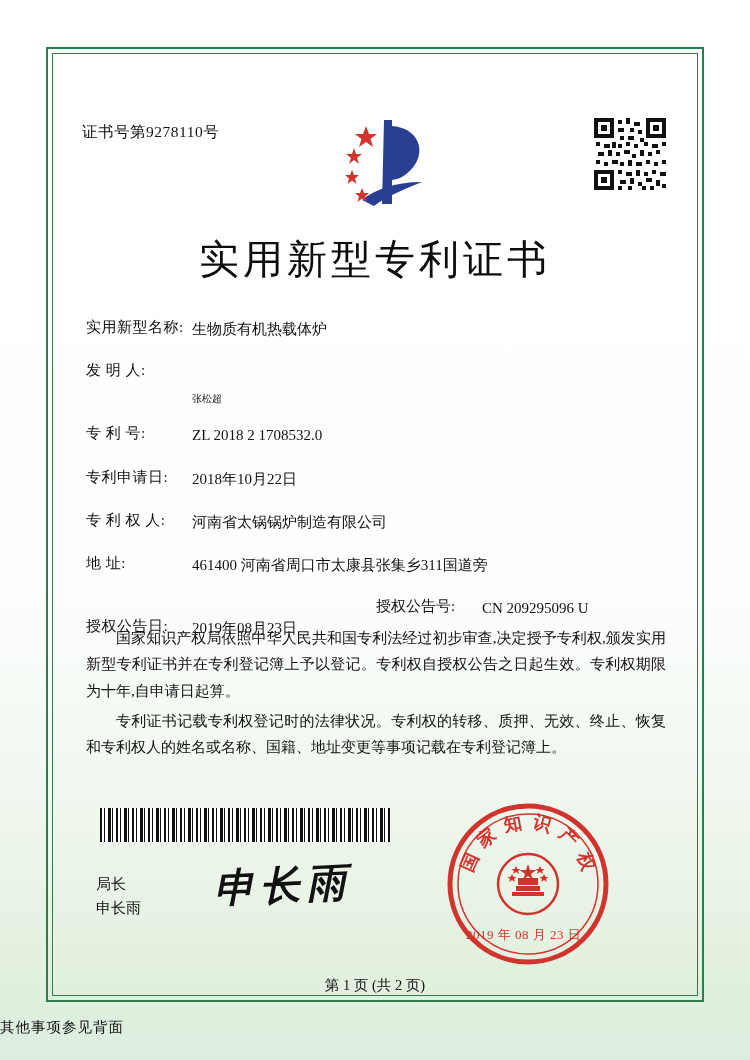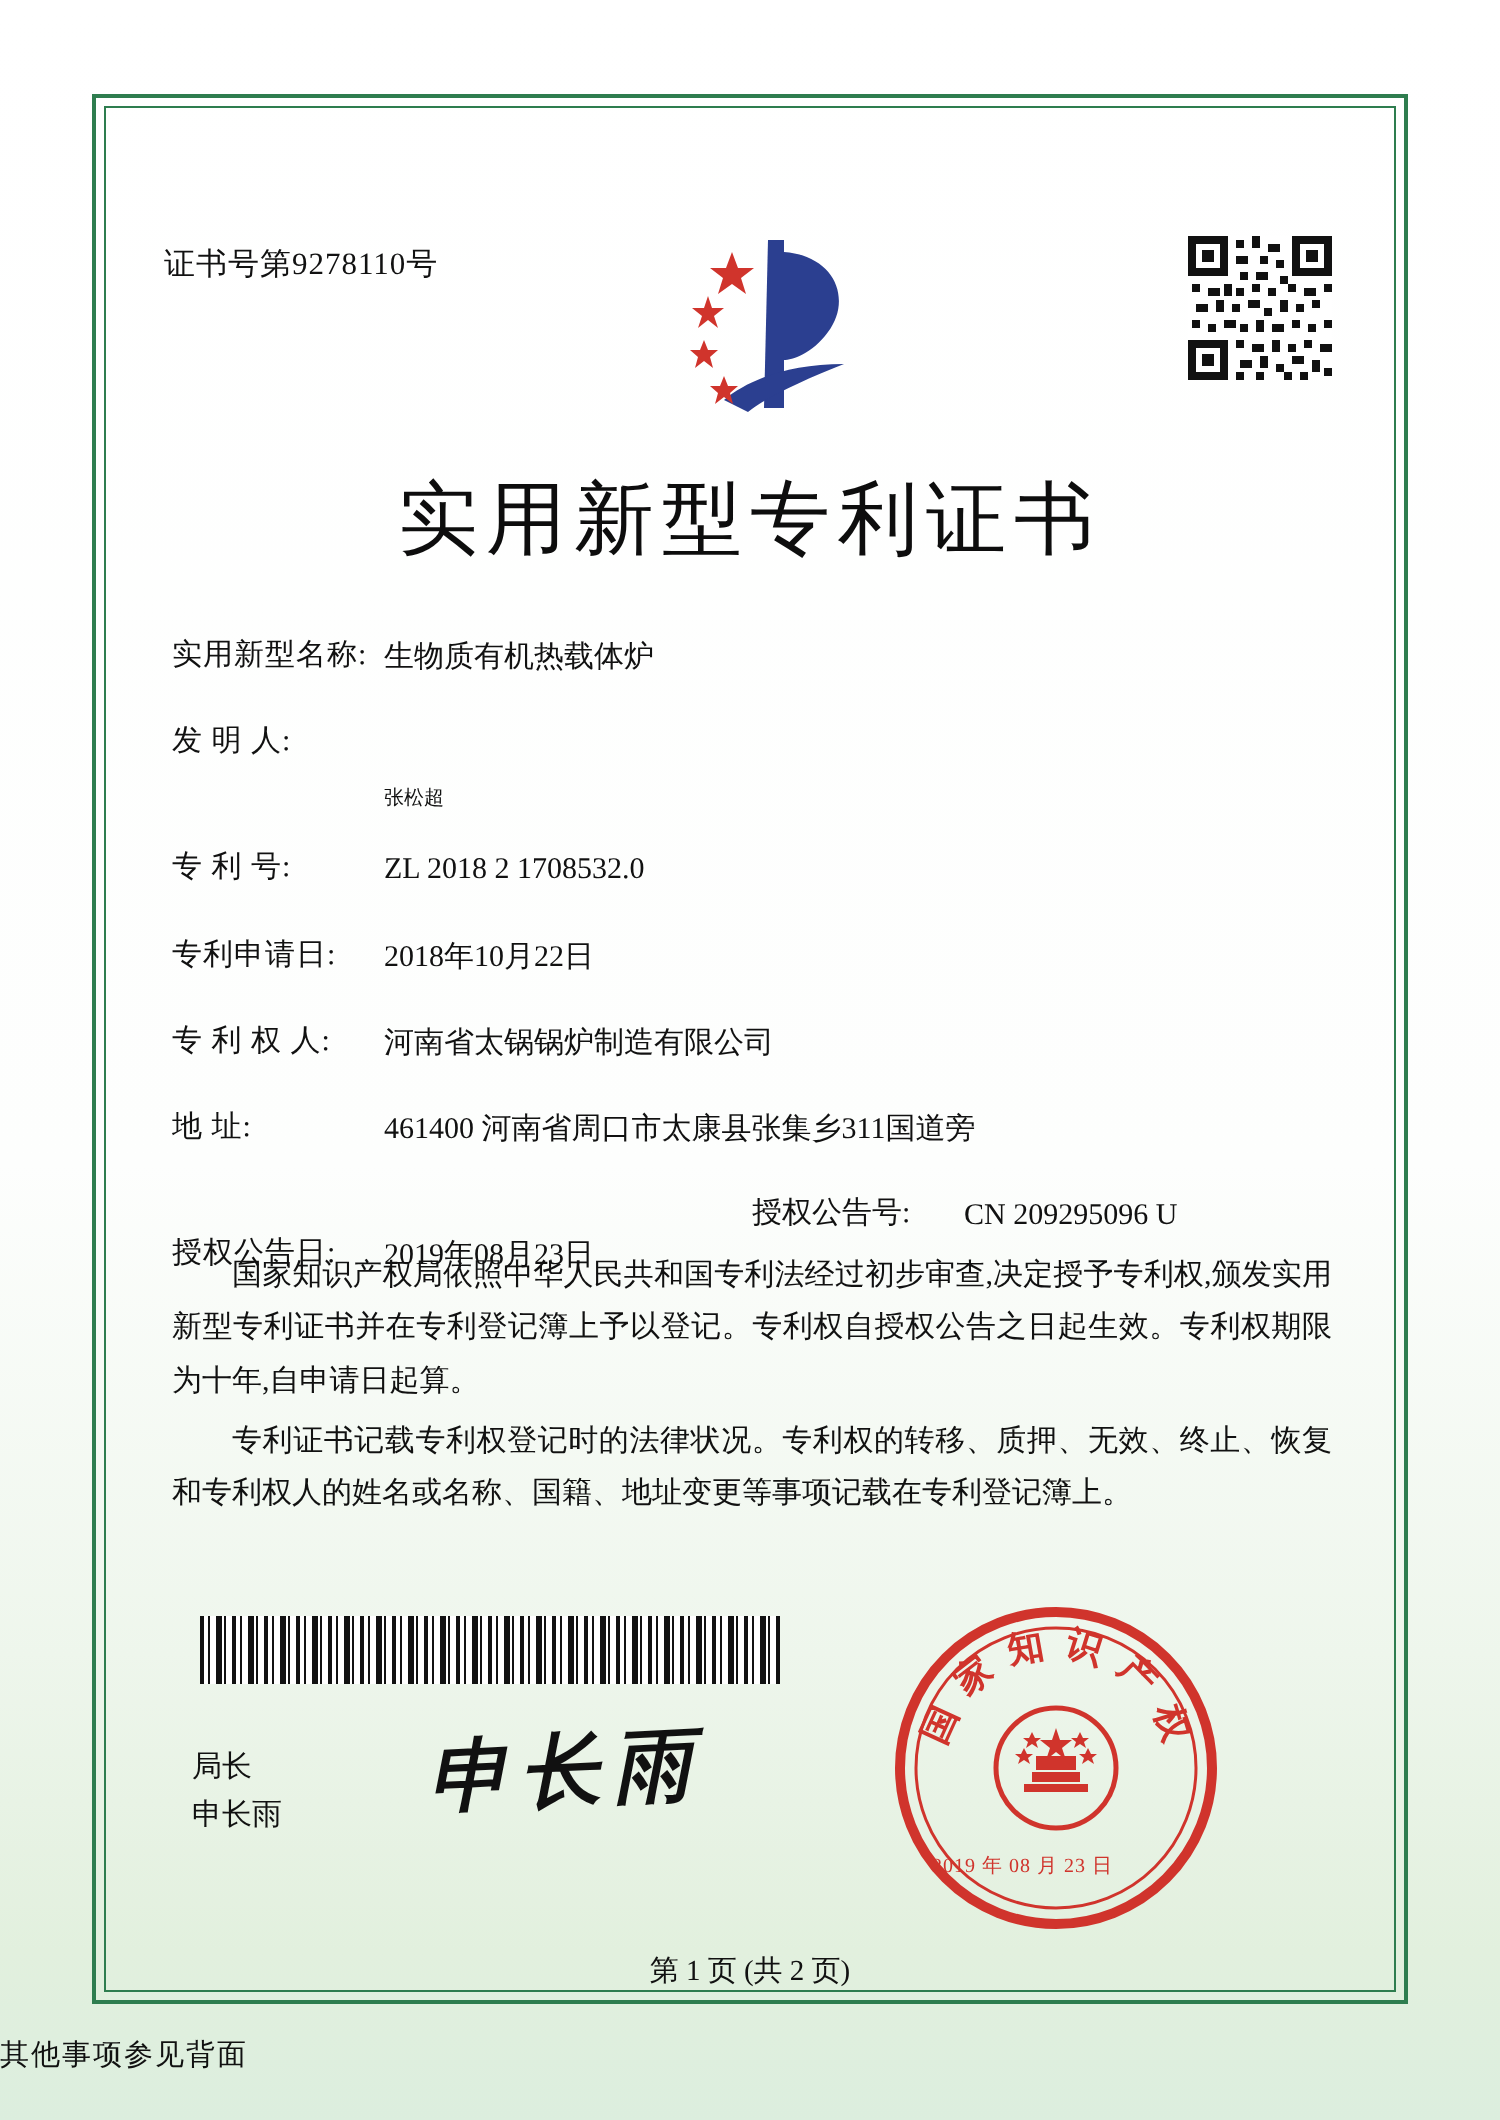--- a/index.html
+++ b/index.html
@@ -181,21 +181,21 @@
     position: absolute;
     left: 444px;
     top: 800px;
     width: 168px;
     height: 168px;
   }
   .seal-date {
     position: absolute;
     left: 466px;
     top: 926px;
-    font-size: 10px;
+    font-size: 13px;
     color: #d0342c;
     letter-spacing: 0.5px;
   }
 
   
   .page-no {
     position: absolute;
     left: 0; right: 0;
     top: 976px;
     text-align: center;

